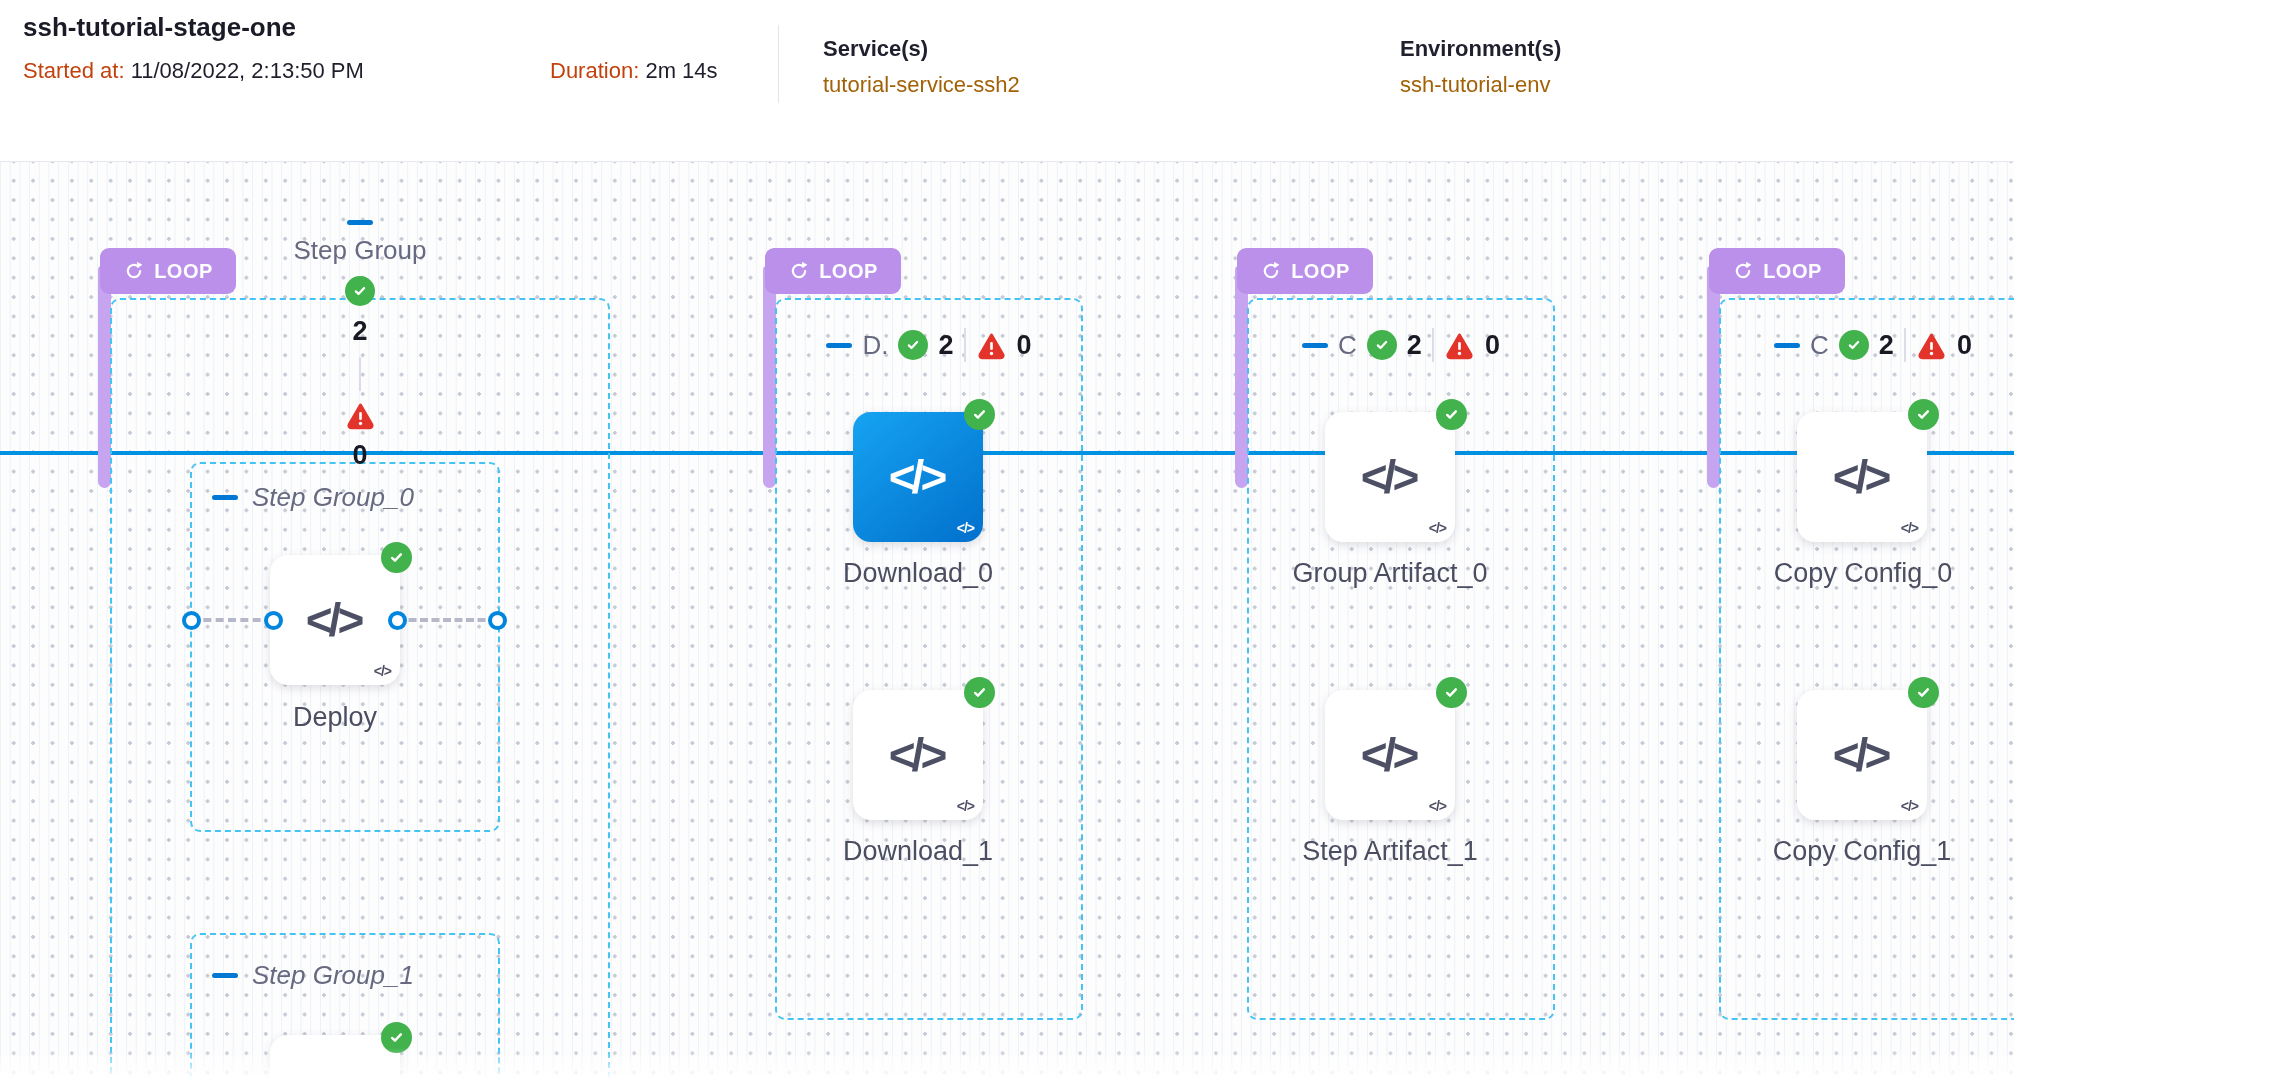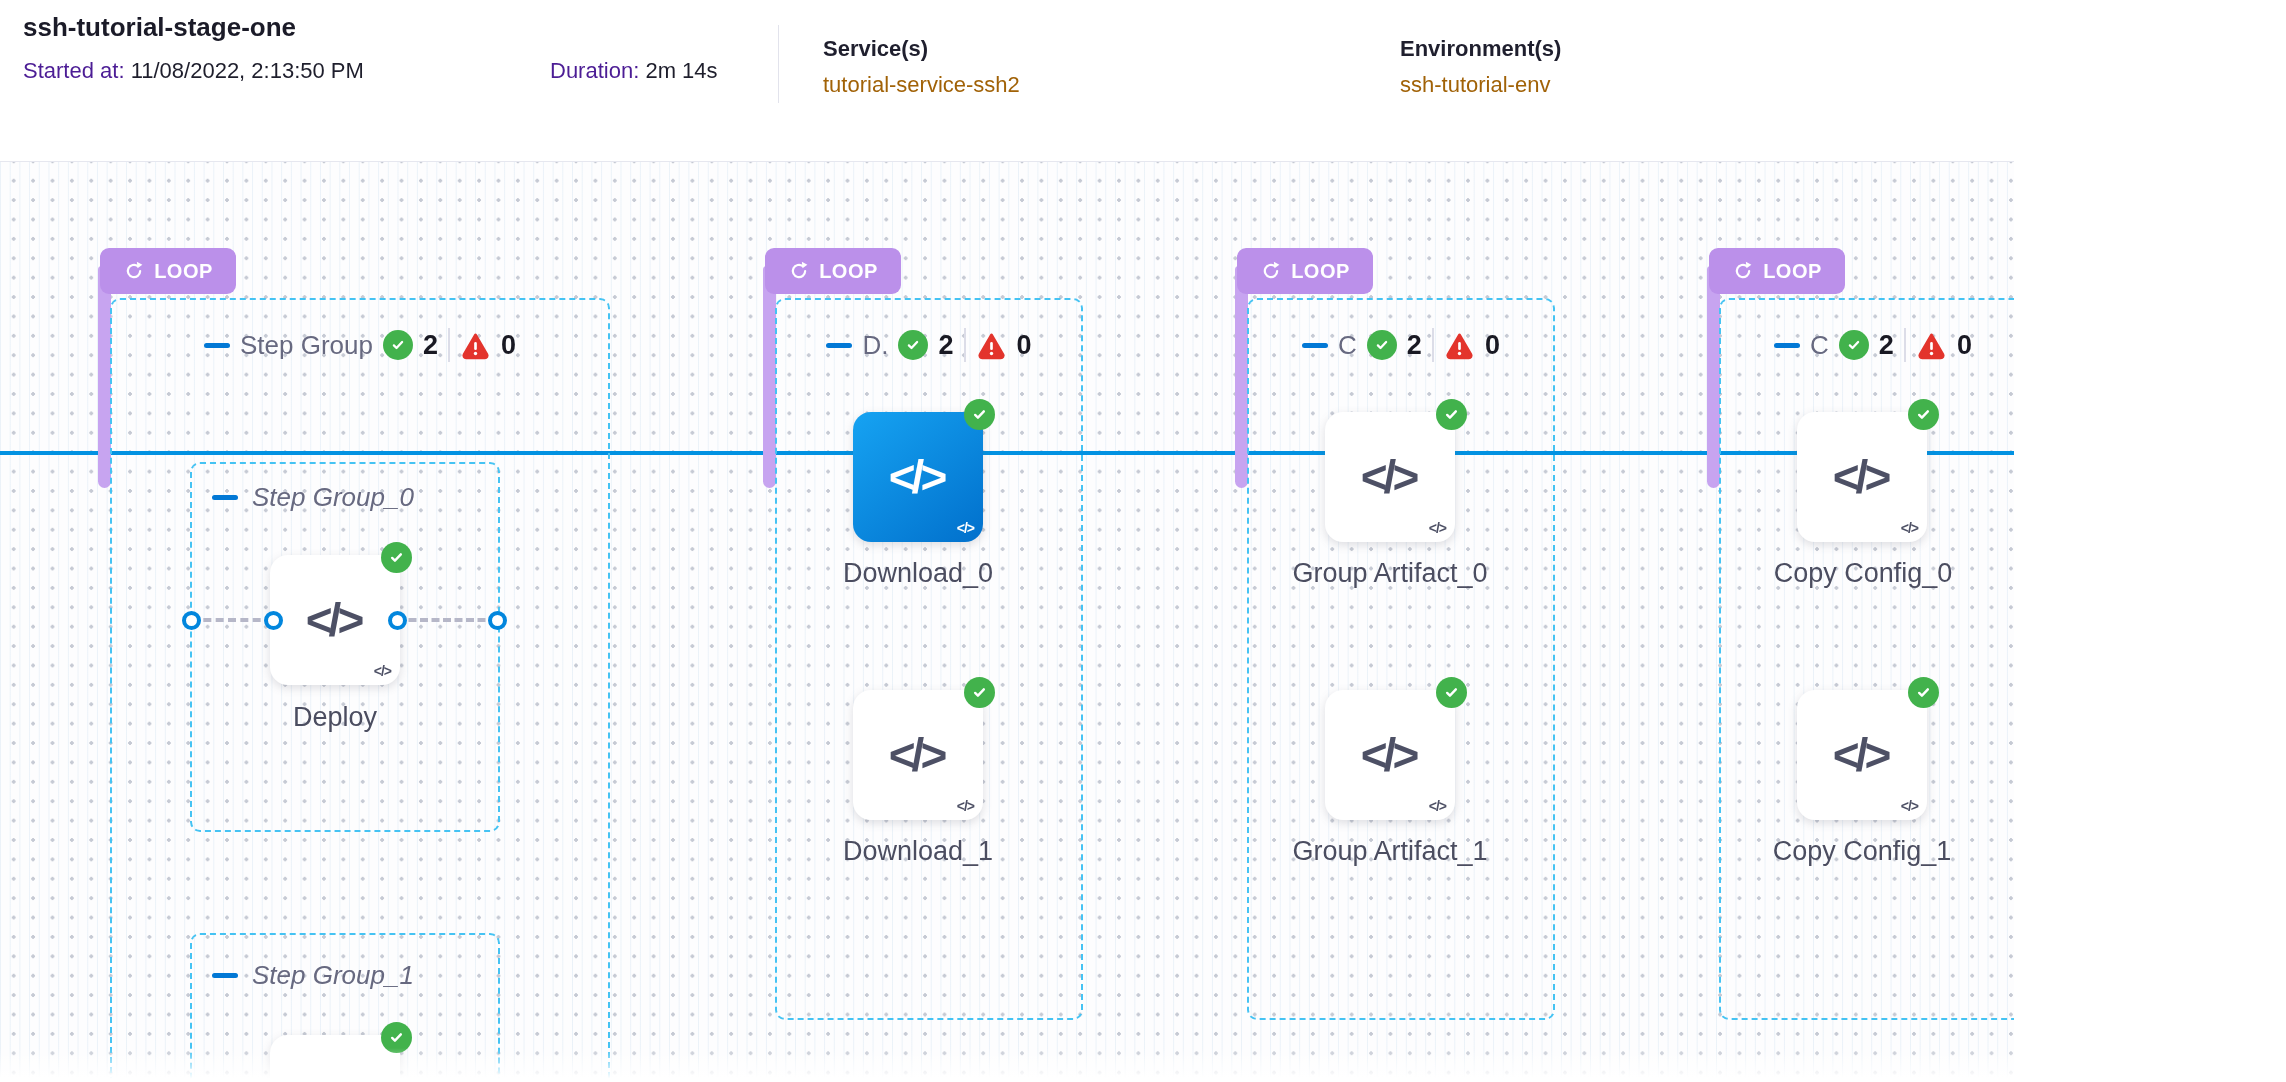--- a/index.html
+++ b/index.html
@@ -5,21 +5,21 @@
   * { margin:0; padding:0; box-sizing:border-box; }
   html,body { background:#fff; }
   body { font-family:"Liberation Sans", sans-serif; }
   .app { position:relative; width:2014px; height:1082px; overflow:hidden; background:#fff; }
 
   
   .hdr { position:absolute; left:0; top:0; width:2286px; height:162px; background:#fff;
          border-bottom:1px solid #e6e7ef; z-index:10; }
   .hdr-title { position:absolute; left:23px; top:12px; font-size:26px; font-weight:700; color:#1b1b28; }
   .hdr-meta { position:absolute; top:58px; font-size:22px; color:#1e1e2c; }
-  .hdr-meta .lbl { color:#4c1d95; }
+  .hdr-meta .lbl { color:#c2410c; }
   .m-started { left:23px; }
   .m-duration { left:550px; }
   .hdr-vdiv { position:absolute; left:778px; top:25px; width:1px; height:78px; background:#e2e3ec; }
   .hdr-col { position:absolute; top:36px; }
   .col-service { left:823px; }
   .col-env { left:1400px; }
   .hdr-col .col-lbl { font-size:22px; font-weight:700; color:#1f1f2e; }
   .hdr-col .col-link { display:block; margin-top:10px; font-size:22px; color:#a16207; text-decoration:none; cursor:pointer; }
 
   
@@ -112,21 +112,21 @@
   <div class="canvas">
 
     <div class="main-line"></div>
 
     <div class="loop-strip" style="left:98px"></div>
     <div class="loop-strip" style="left:763px"></div>
     <div class="loop-strip" style="left:1235px"></div>
     <div class="loop-strip" style="left:1707px"></div>
 
     <div class="group-box" style="left:110px; width:500px; height:800px;"></div>
-    <div class="g-header" style="left:110px; top:163px; width:500px;">
+    <div class="g-header" style="left:110px; top:163px; width:500px;flex-direction:column;">
       <span class="minus"></span>
       <span class="g-name">Step Group</span>
       <span class="chk">
         <svg viewBox="0 0 24 24" fill="none">
             <path d="M6.5 12.5l3.5 3.5 7.5-8" stroke="#fff" stroke-width="3" stroke-linecap="round" stroke-linejoin="round"></path>
           </svg>
       </span>
       <span class="count">2</span>
       <span class="vsep"></span>
       <span class="warn">
@@ -254,21 +254,21 @@
     <div class="step-label" style="left:1265px; top:396px;">Group Artifact_0</div>
     <div class="step-card" style="left:1325px; top:528px;">
       <span class="code">&lt;/&gt;</span>
       <span class="corner">&lt;/&gt;</span>
       <span class="check-badge">
         <svg viewBox="0 0 24 24" fill="none">
             <path d="M6.5 12.5l3.5 3.5 7.5-8" stroke="#fff" stroke-width="3" stroke-linecap="round" stroke-linejoin="round"></path>
           </svg>
       </span>
     </div>
-    <div class="step-label" style="left:1265px; top:674px;">Group Artifact_1</div>
+    <div class="step-label" style="left:1265px; top:674px;">Step Artifact_1</div>
 
     <div class="group-box" style="left:1719px; width:308px; height:722px;"></div>
     <div class="g-header" style="left:1719px; top:163px; width:308px;">
       <span class="minus"></span>
       <span class="g-name">C</span>
       <span class="chk">
         <svg viewBox="0 0 24 24" fill="none">
             <path d="M6.5 12.5l3.5 3.5 7.5-8" stroke="#fff" stroke-width="3" stroke-linecap="round" stroke-linejoin="round"></path>
           </svg>
       </span>

